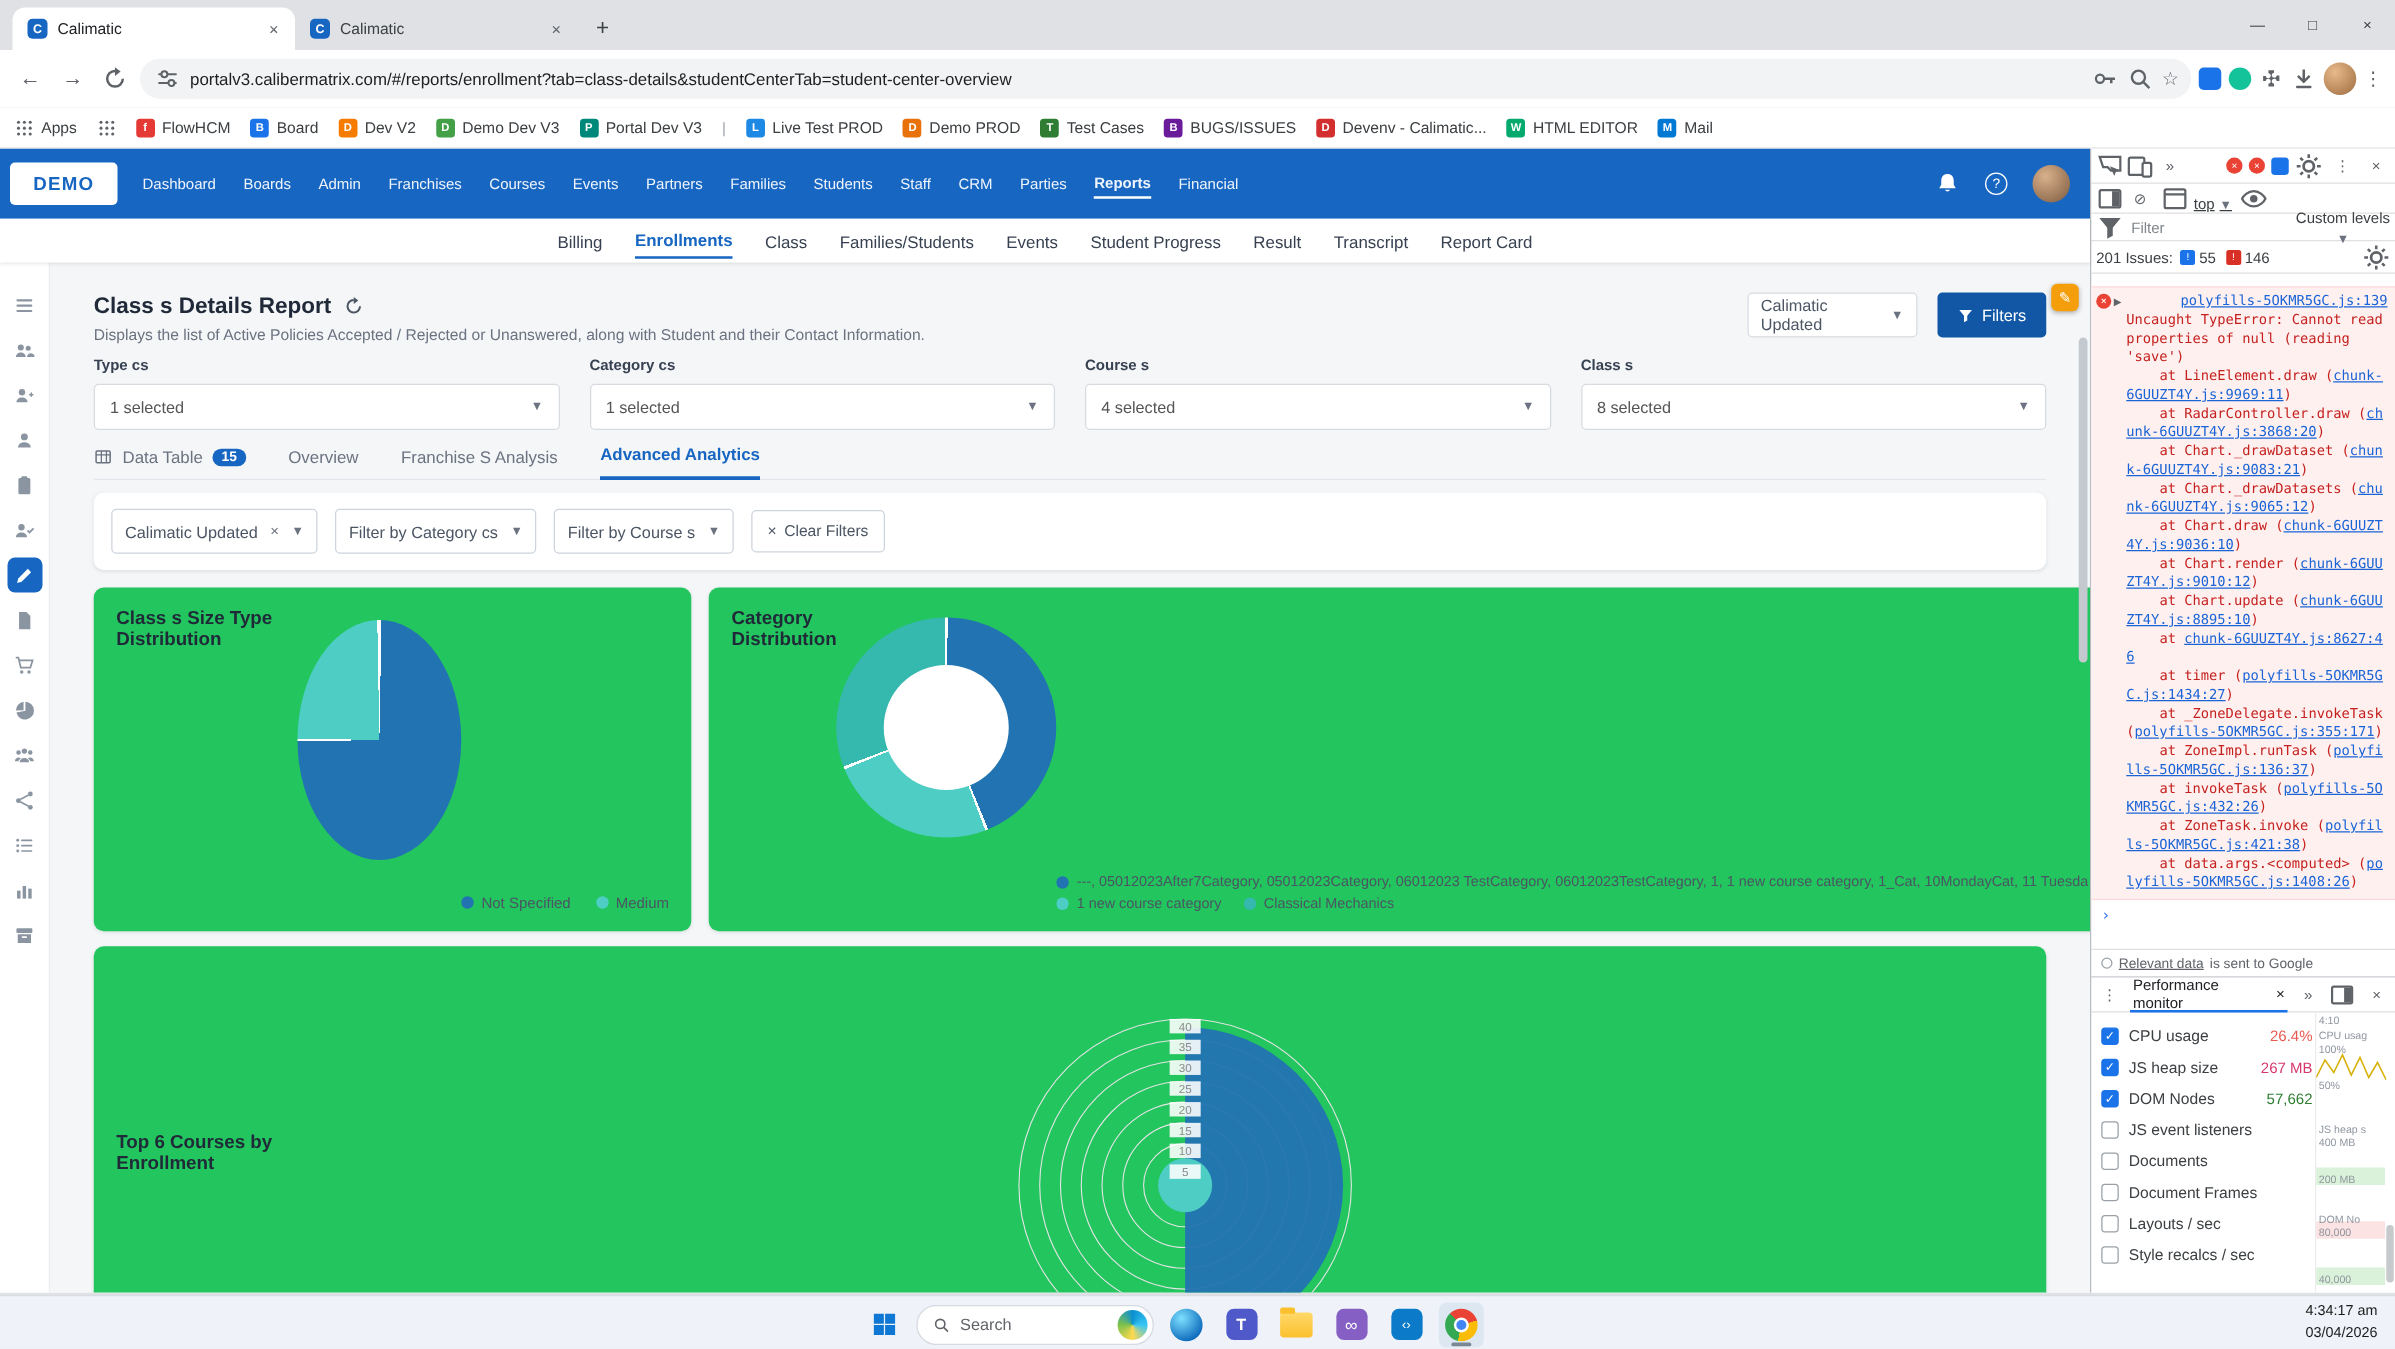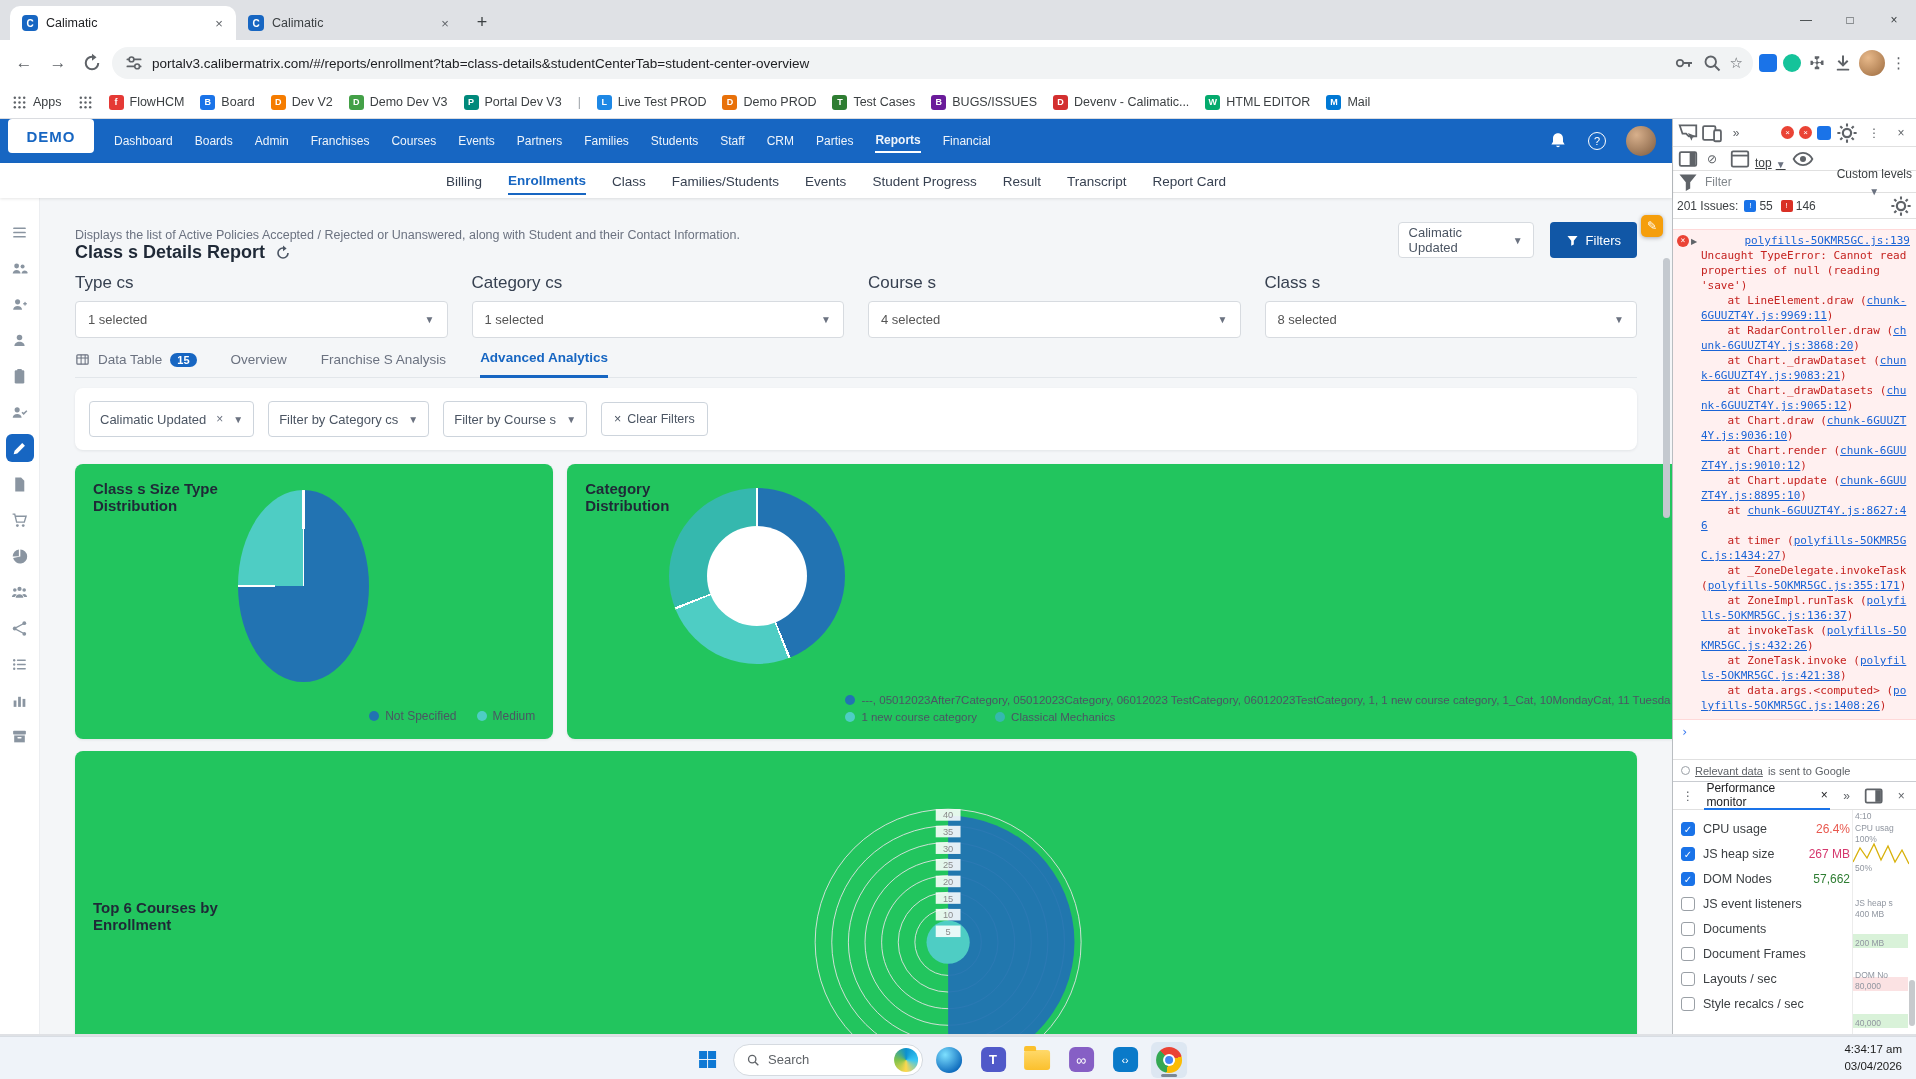--- a/index.html
+++ b/index.html
@@ -33,21 +33,21 @@
   
   #bookmarksbar { height:33px; background:#fff; display:flex; align-items:center; gap:16px; padding:0 12px; border-bottom:1px solid #dadce0; }
   .bm { display:flex; align-items:center; gap:6px; font-size:12.5px; color:#3c4043; white-space:nowrap; }
   .bm-fav { width:15px; height:15px; border-radius:3px; color:#fff; font-size:9px; font-weight:bold; display:flex; align-items:center; justify-content:center; }
   .bm-div { color:#9aa0a6; font-size:12px; }
 
   
   #appregion { display:flex; height:915px; background:#fff; }
   #app { width:1672px; display:flex; flex-direction:column; }
 
-  #appheader { height:44px; background:#1766c2; display:flex; padding:0 16px 0 8px; gap:20px; flex:none; }
+  #appheader { height:56px; background:#1766c2; display:flex; align-items:center; padding:0 16px 0 8px; gap:20px; flex:none; }
   #logo { width:86px; height:34px; background:#fff; border-radius:4px; display:flex; align-items:center; justify-content:center; color:#1766c2; font-weight:800; font-size:15px; letter-spacing:1px; flex:none; }
   #mainnav { display:flex; gap:22px; align-items:center; }
   .nav-item { color:rgba(255,255,255,.93); font-size:12px; white-space:nowrap; padding:4px 0; }
   .nav-item.active { font-weight:bold; border-bottom:2px solid #fff; }
   #header-right { margin-left:auto; display:flex; align-items:center; gap:20px; color:#fff; }
   #header-right .hic { width:20px; height:20px; display:flex; align-items:center; justify-content:center; color:#fff; }
   #header-right .hic svg { width:17px; height:17px; }
   .help-circle { width:18px; height:18px; border:1.5px solid #fff; border-radius:50%; font-size:11px; display:flex; align-items:center; justify-content:center; }
   .avatar-lg { width:30px; height:30px; border-radius:50%; background:radial-gradient(circle at 35% 30%, #d8b08c, #7c5a3e); }
 
@@ -69,21 +69,21 @@
   #page-title { font-size:18px; font-weight:bold; color:#1f2937; }
   .refresh-ic { width:16px; height:16px; color:#4b5563; } .refresh-ic svg{ width:16px; height:16px; }
   #page-subtitle { font-size:12.5px; color:#6b7280; margin-top:6px; }
   #head-right { margin-left:auto; display:flex; gap:16px; align-items:center; }
   .hselect { height:36px; width:136px; background:#fff; border:1px solid #d7dbe0; border-radius:4px; display:flex; align-items:center; justify-content:space-between; padding:0 10px; font-size:13px; color:#4b5563; }
   .caret { color:#6b7280; font-size:10px; }
   #filters-btn { height:36px; padding:0 16px; background:#1157a6; border-radius:4px; color:#fff; font-size:13px; display:flex; align-items:center; gap:7px; }
   #filters-btn svg { width:13px; height:13px; }
 
   #filters-row { padding:10px 35px 0; display:grid; grid-template-columns:repeat(4,1fr); gap:24px; }
-  .fgroup .flabel { font-size:17px; font-weight:normal; color:#374151; margin-bottom:8px; }
+  .fgroup .flabel { font-size:12px; font-weight:bold; color:#374151; margin-bottom:8px; }
   .fselect { height:37px; background:#fff; border:1px solid #d7dbe0; border-radius:4px; display:flex; align-items:center; justify-content:space-between; padding:0 12px; font-size:13px; color:#555; }
 
   #tabs-row { margin:12px 35px 0; border-bottom:1px solid #e2e6ea; display:flex; gap:34px; align-items:flex-end; }
   .vtab { display:flex; align-items:center; gap:8px; font-size:13.5px; color:#6b7280; padding-bottom:10px; }
   .vtab svg { width:15px; height:15px; }
   .vtab .vbadge { background:#1766c2; color:#fff; border-radius:9px; font-size:11px; font-weight:bold; padding:1px 7px; }
   .vtab.active { color:#1766c2; font-weight:bold; border-bottom:3px solid #1766c2; margin-bottom:-1px; }
 
   #chips-card { margin:10px 35px 0; background:#fff; border-radius:8px; box-shadow:0 1px 3px rgba(16,24,40,.08); padding:13px 14px; display:flex; gap:14px; align-items:center; }
   .chip { height:36px; border:1px solid #cdd4dc; border-radius:4px; padding:0 10px; display:flex; align-items:center; gap:10px; font-size:13px; color:#4b5563; background:#fff; }
@@ -519,30 +519,30 @@
                   <path d="M3 7h10v6.5H3z"></path>
                   <rect x="6" y="8.5" width="4" height="1.3" rx=".6" fill="#fff"></rect>
                 </svg>
               </span>
             </div>
           </div>
 
         <div id="content">
           <div id="page-head">
             <div>
-              <div id="page-subtitle">Displays the list of Active Policies Accepted / Rejected or Unanswered, along with Student and their Contact Information.</div>
               <div id="title-row">
                 <span id="page-title">Class s Details Report</span>
                 <span class="refresh-ic">
                     <svg viewBox="0 0 16 16" fill="currentColor" style="width:100%;height:100%;display:block">
                       <path d="M8 2.2a5.8 5.8 0 1 0 5.8 5.8h-1.6A4.2 4.2 0 1 1 8 3.8z"></path>
                       <path d="M8 .6l3.6 2.8L8 6.2z"></path>
                     </svg>
                   </span>
               </div>
+              <div id="page-subtitle">Displays the list of Active Policies Accepted / Rejected or Unanswered, along with Student and their Contact Information.</div>
             </div>
             <div id="head-right">
               <div class="hselect">
                 <span>Calimatic Updated</span>
                 <span class="caret">▼</span>
               </div>
               <div id="filters-btn">
                 <svg viewBox="0 0 16 16" fill="currentColor">
                     <path d="M1.8 2.5h12.4L9.6 8.2v4.6l-3.2 1.7V8.2z"></path>
                   </svg>

